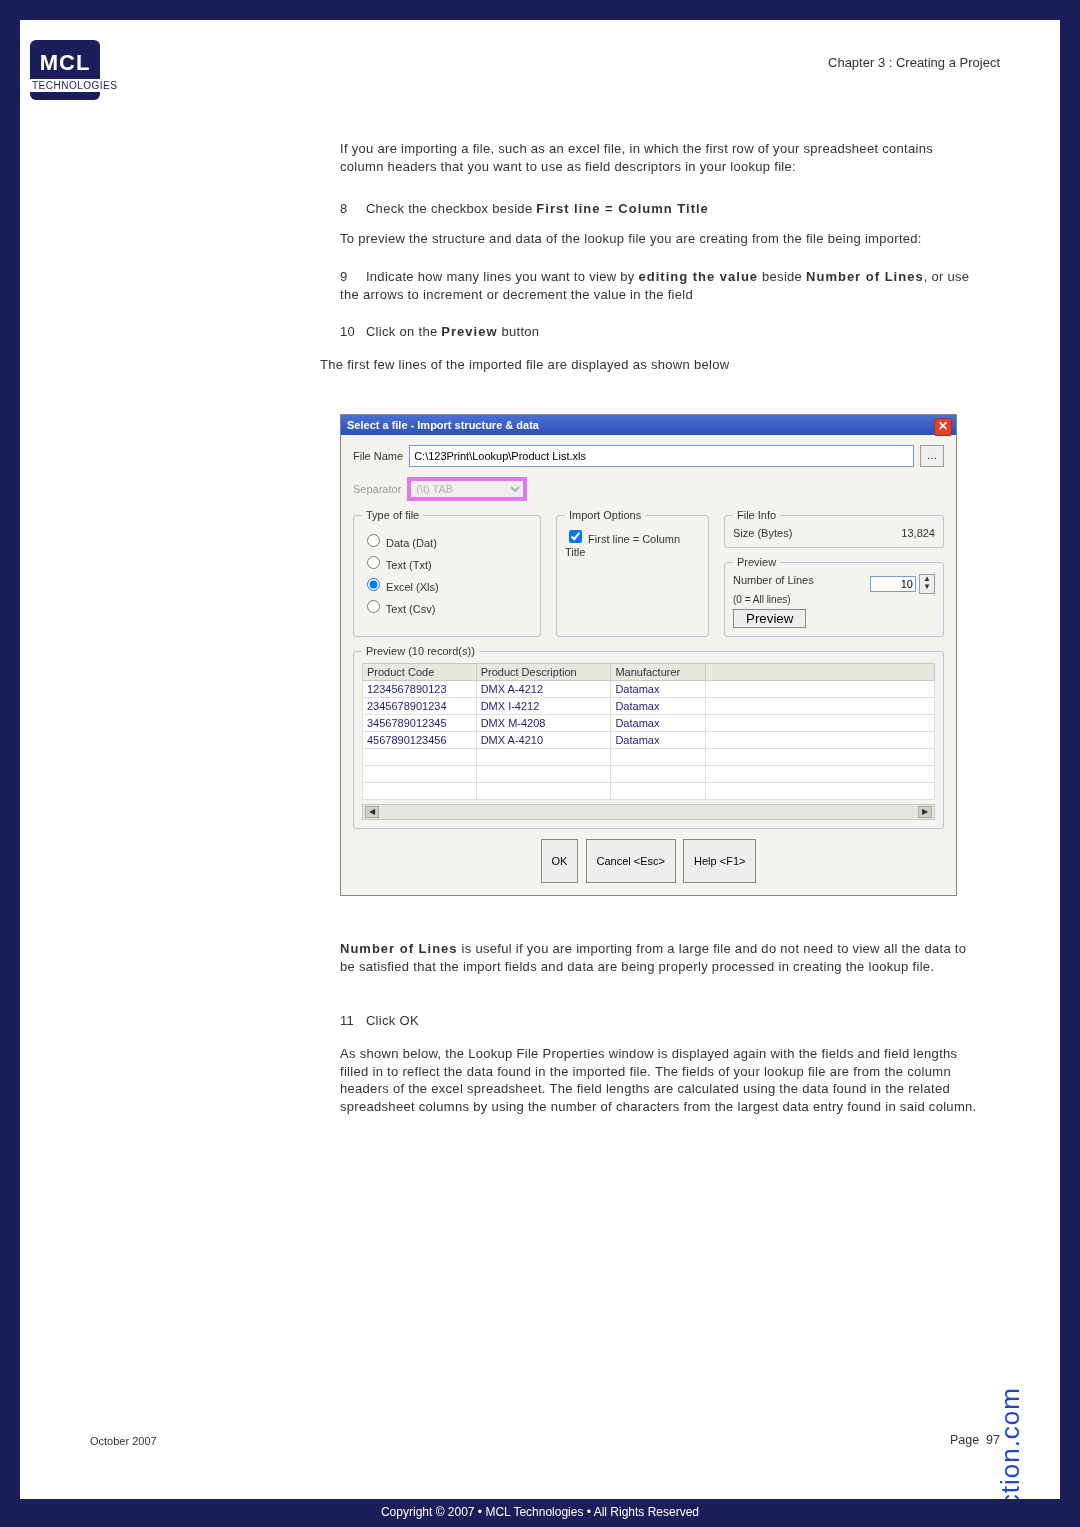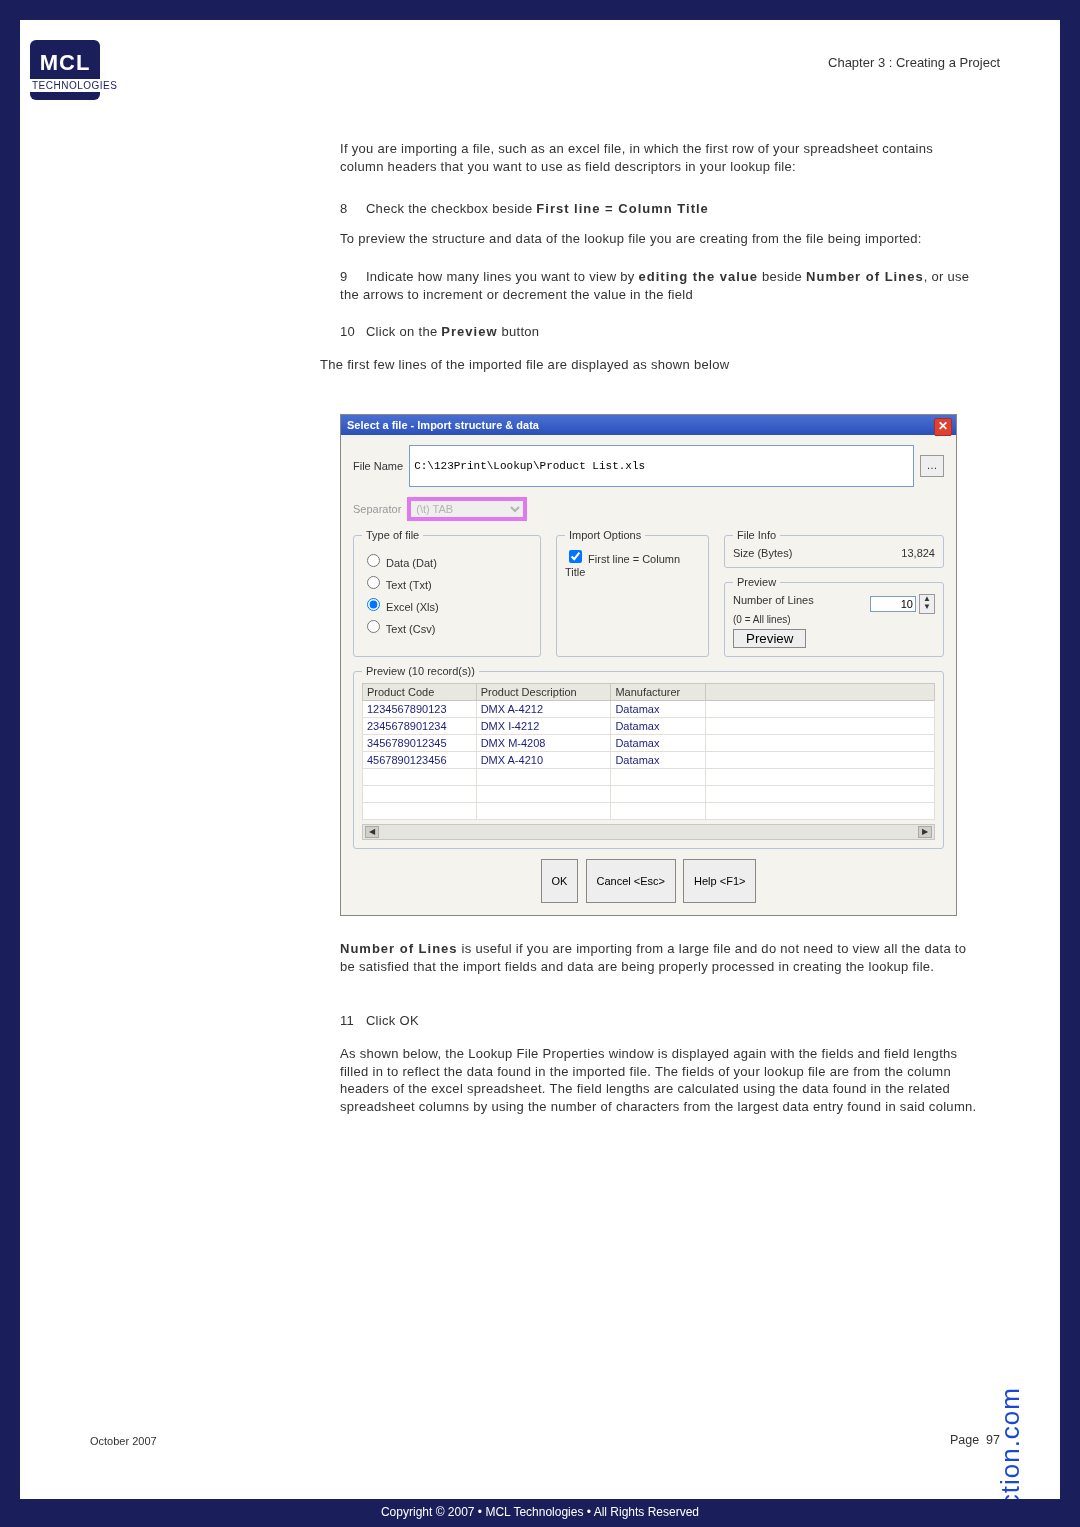--- a/index.html
+++ b/index.html
@@ -93,24 +93,23 @@
     line-height: 14px;
     font-size: 12px;
     border: 1px solid #933;
     border-radius: 2px;
   }
   .ss-body { padding: 10px 12px 12px 12px; }
   .row1 { display:flex; align-items:center; gap:6px; margin-bottom:10px;}
   .row1 input[type=text] {
     flex: 1;
     border: 1px solid #7a9; border-color:#7a9cc9;
-    padding: 14px 4px;
+    padding: 4px 4px;
     font-size: 11px;
     background: #fff;
-    font-family: Liberation Mono, monospace;
   }
   .browse-btn {
     width: 22px; height: 20px;
     border: 1px solid #999; background: #eee;
     text-align:center; line-height:18px;
     cursor:pointer;
   }
   .sep-row { display:flex; align-items:center; gap:6px; color:#999; margin-bottom:8px;}
   .sep-row select { width:120px; border:4px solid #d946ef; background:#eee; color:#999; font-size:11px; padding:1px;}
   fieldset {

